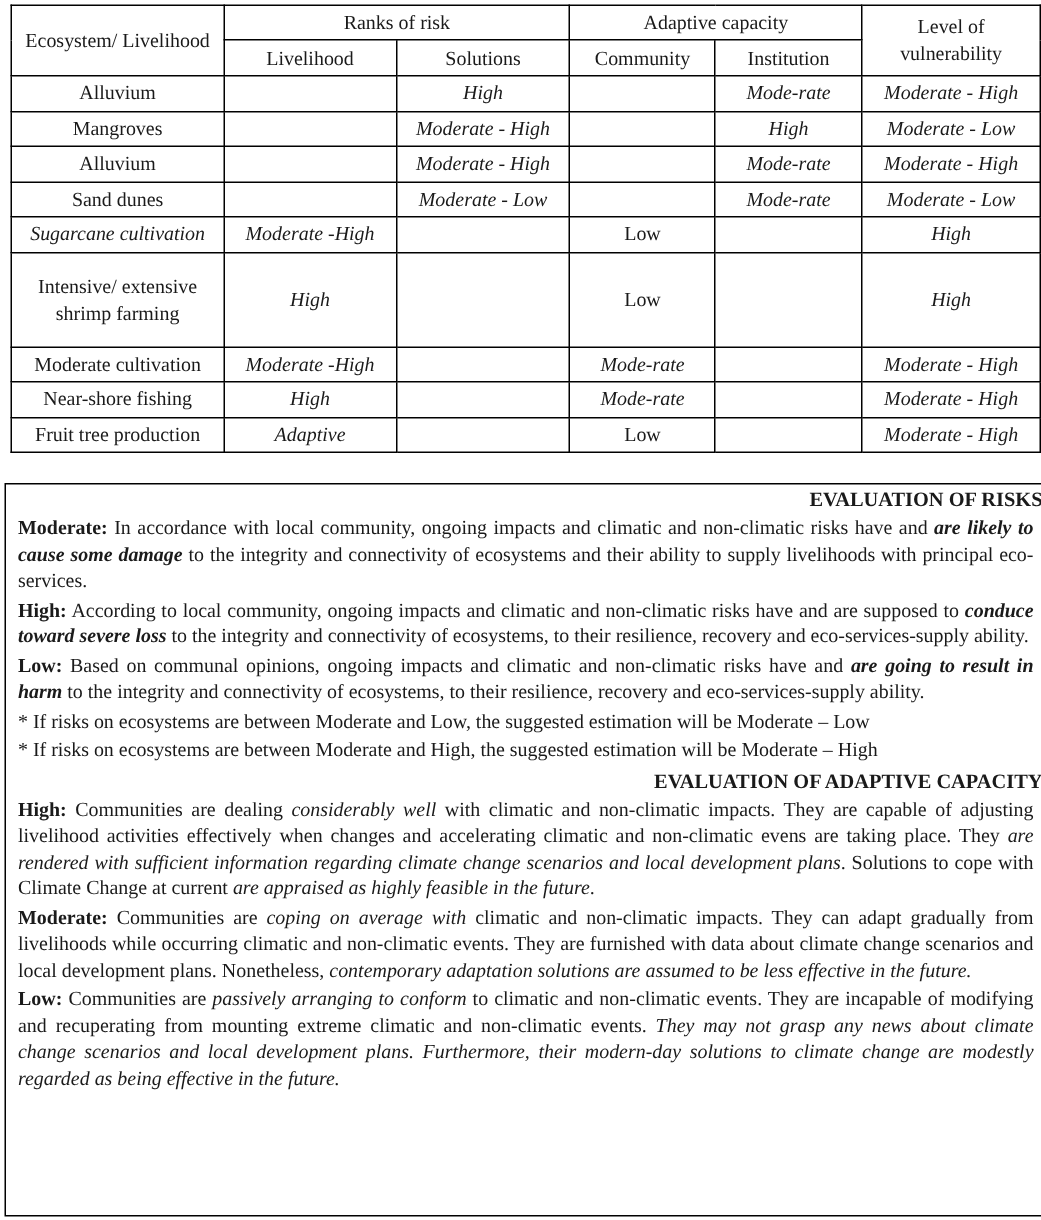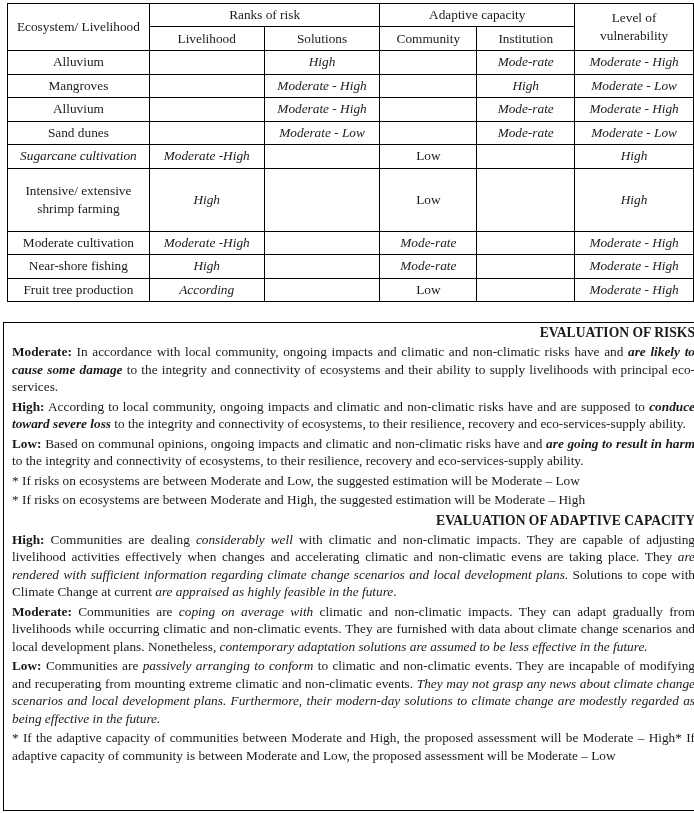--- a/index.html
+++ b/index.html
@@ -11,21 +11,21 @@
                font-weight:normal; padding:0 2px; line-height:18px; }
   table.risk .hdr1 td { height:22px; }
   table.risk .hdr2 td { height:23px; }
   table.risk .row td { height:22.5px; }
   table.risk .row.tall td { height:62px; }
   .it { font-style:italic; }
   .box { position:absolute; left:3px; top:322px; width:683px; height:487px;
          border:1.5px solid #000; padding:0 0 0 8px; box-sizing:content-box;
          font-size:13.3px; line-height:17.5px; }
   .box h3 { margin:0; text-align:right; font-size:13.6px; font-weight:bold; line-height:20px; }
-  .box p { margin:0 0 2px 0; text-align:justify; padding-right:0; }
+  .box p { margin:0 0 2px 0; text-align:justify; padding-right:6px; }
   .box b { font-weight:bold; }
   .box i { font-style:italic; }
 </style>
 </head>
 <body>
 
 <table class="risk">
   <colgroup>
     <col style="width:142px">
       <col style="width:115px">
@@ -107,35 +107,34 @@
   <tr class="row">
     <td>Near-shore fishing</td>
     <td class="it">High</td>
     <td class="it"></td>
     <td class="it">Mode-rate</td>
     <td class="it"></td>
     <td class="it">Moderate - High</td>
   </tr>
   <tr class="row">
     <td>Fruit tree production</td>
-    <td class="it">According</td>
+    <td class="it">Adaptive</td>
     <td class="it"></td>
     <td>Low</td>
     <td class="it"></td>
     <td class="it">Moderate - High</td>
   </tr>
 </tbody>
   </table>
 
 <div class="box">
   <h3>EVALUATION OF RISKS</h3>
   <p><b>Moderate:</b><span> In accordance with local community, ongoing impacts and climatic and non-climatic risks have and </span><b><i>are likely to cause some damage</i></b><span> to the integrity and connectivity of ecosystems and their ability to supply livelihoods with principal eco-services.</span></p>
   <p><b>High:</b><span> According to local community, ongoing impacts and climatic and non-climatic risks have and are supposed to </span><b><i>conduce toward severe loss</i></b><span> to the integrity and connectivity of ecosystems, to their resilience, recovery and eco-services-supply ability.</span></p>
   <p><b>Low:</b><span> Based on communal opinions, ongoing impacts and climatic and non-climatic risks have and </span><b><i>are going to result in harm</i></b><span> to the integrity and connectivity of ecosystems, to their resilience, recovery and eco-services-supply ability.</span></p>
   <p>* If risks on ecosystems are between Moderate and Low, the suggested estimation will be Moderate – Low</p>
   <p>* If risks on ecosystems are between Moderate and High, the suggested estimation will be Moderate – High</p>
 
   <h3>EVALUATION OF ADAPTIVE CAPACITY</h3>
   <p><b>High:</b><span> Communities are dealing </span><i>considerably well</i><span> with climatic and non-climatic impacts. They are capable of adjusting livelihood activities effectively when changes and accelerating climatic and non-climatic evens are taking place. They </span><i>are rendered with sufficient information regarding climate change scenarios and local development plans</i><span>. Solutions to cope with Climate Change at current </span><i>are appraised as highly feasible in the future</i><span>.</span></p>
   <p><b>Moderate:</b><span> Communities are </span><i>coping on average with</i><span> climatic and non-climatic impacts. They can adapt gradually from livelihoods while occurring climatic and non-climatic events. They are furnished with data about climate change scenarios and local development plans. Nonetheless, </span><i>contemporary adaptation solutions are assumed to be less effective in the future.</i></p>
   <p><b>Low:</b><span> Communities are </span><i>passively arranging to conform</i><span> to climatic and non-climatic events. They are incapable of modifying and recuperating from mounting extreme climatic and non-climatic events. </span><i>They may not grasp any news about climate change scenarios and local development plans. Furthermore, their modern-day solutions to climate change are modestly regarded as being effective in the future.</i></p>
-  <p>* If the adaptive capacity of communities between Moderate and High, the proposed assessment will be Moderate – High* If adaptive capacity of community is between Moderate and Low, the proposed assessment will be Moderate – Low</p>
 </div>
 
 </body></html>

